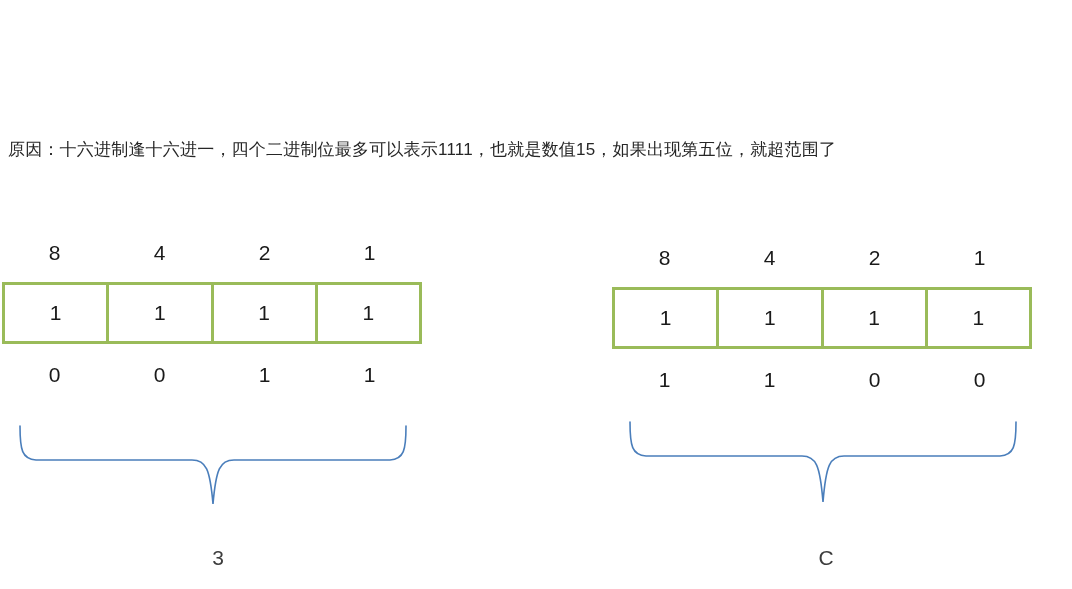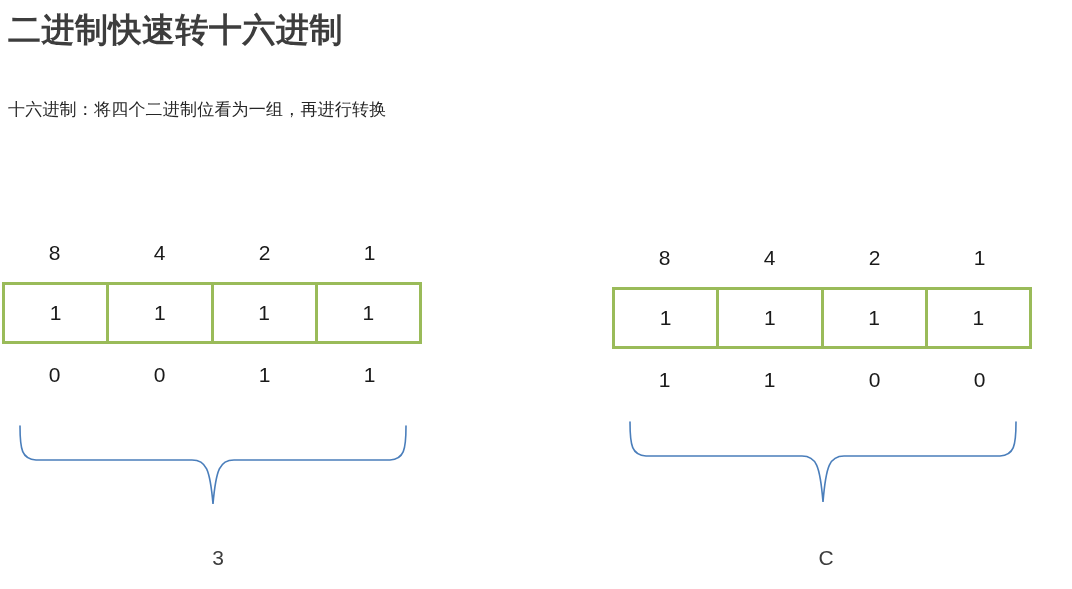--- a/index.html
+++ b/index.html
@@ -107,23 +107,22 @@
     line-height: 28px;
   }
   .result-left  { left: 178px; top: 544px; }
   .result-right { left: 786px; top: 544px; }
 </style>
 </head>
 <body>
 
 <div id="slide">
 
-  <div class="title">二进制快速转十六进制</div>
 
-  <div class="body-line line-1">十六进制：将四个二进制位看为一组，再进行转换</div>
+  <div class="body-line line-2">原因：十六进制逢十六进一，四个二进制位最多可以表示1111，也就是数值15，如果出现第五位，就超范围了</div>
 
   <div class="group group-left">
     <div class="digit-row header-row">
       <div class="cell">8</div>
       <div class="cell">4</div>
       <div class="cell">2</div>
       <div class="cell">1</div>
     </div>
 
     <div class="bit-table">

